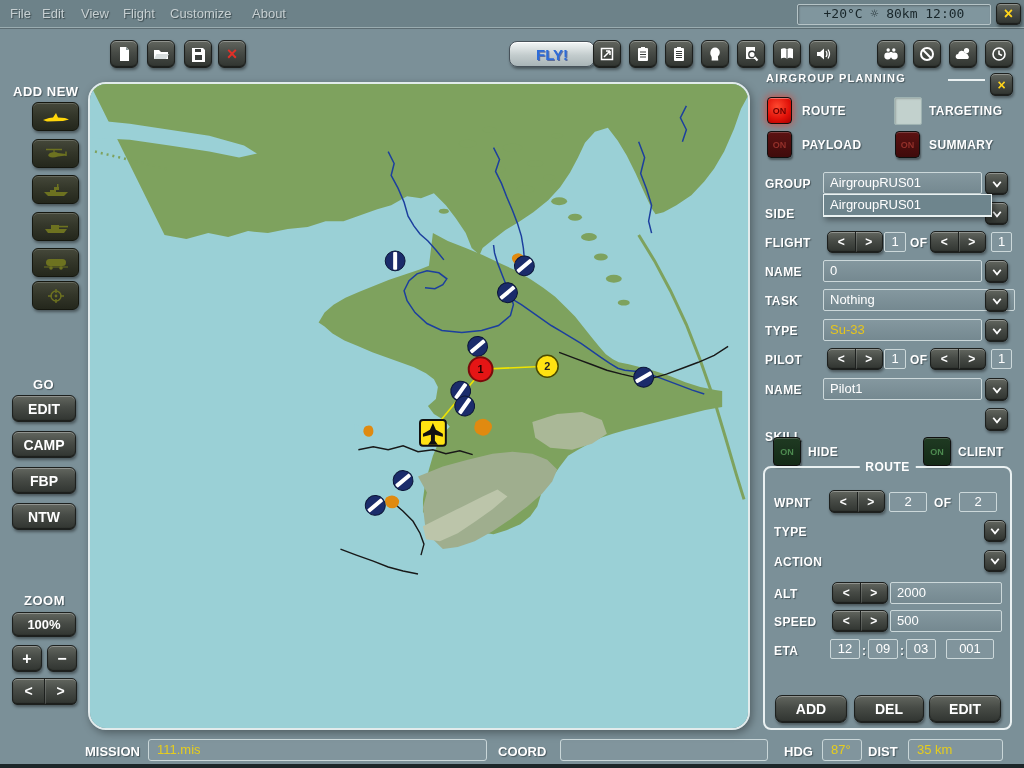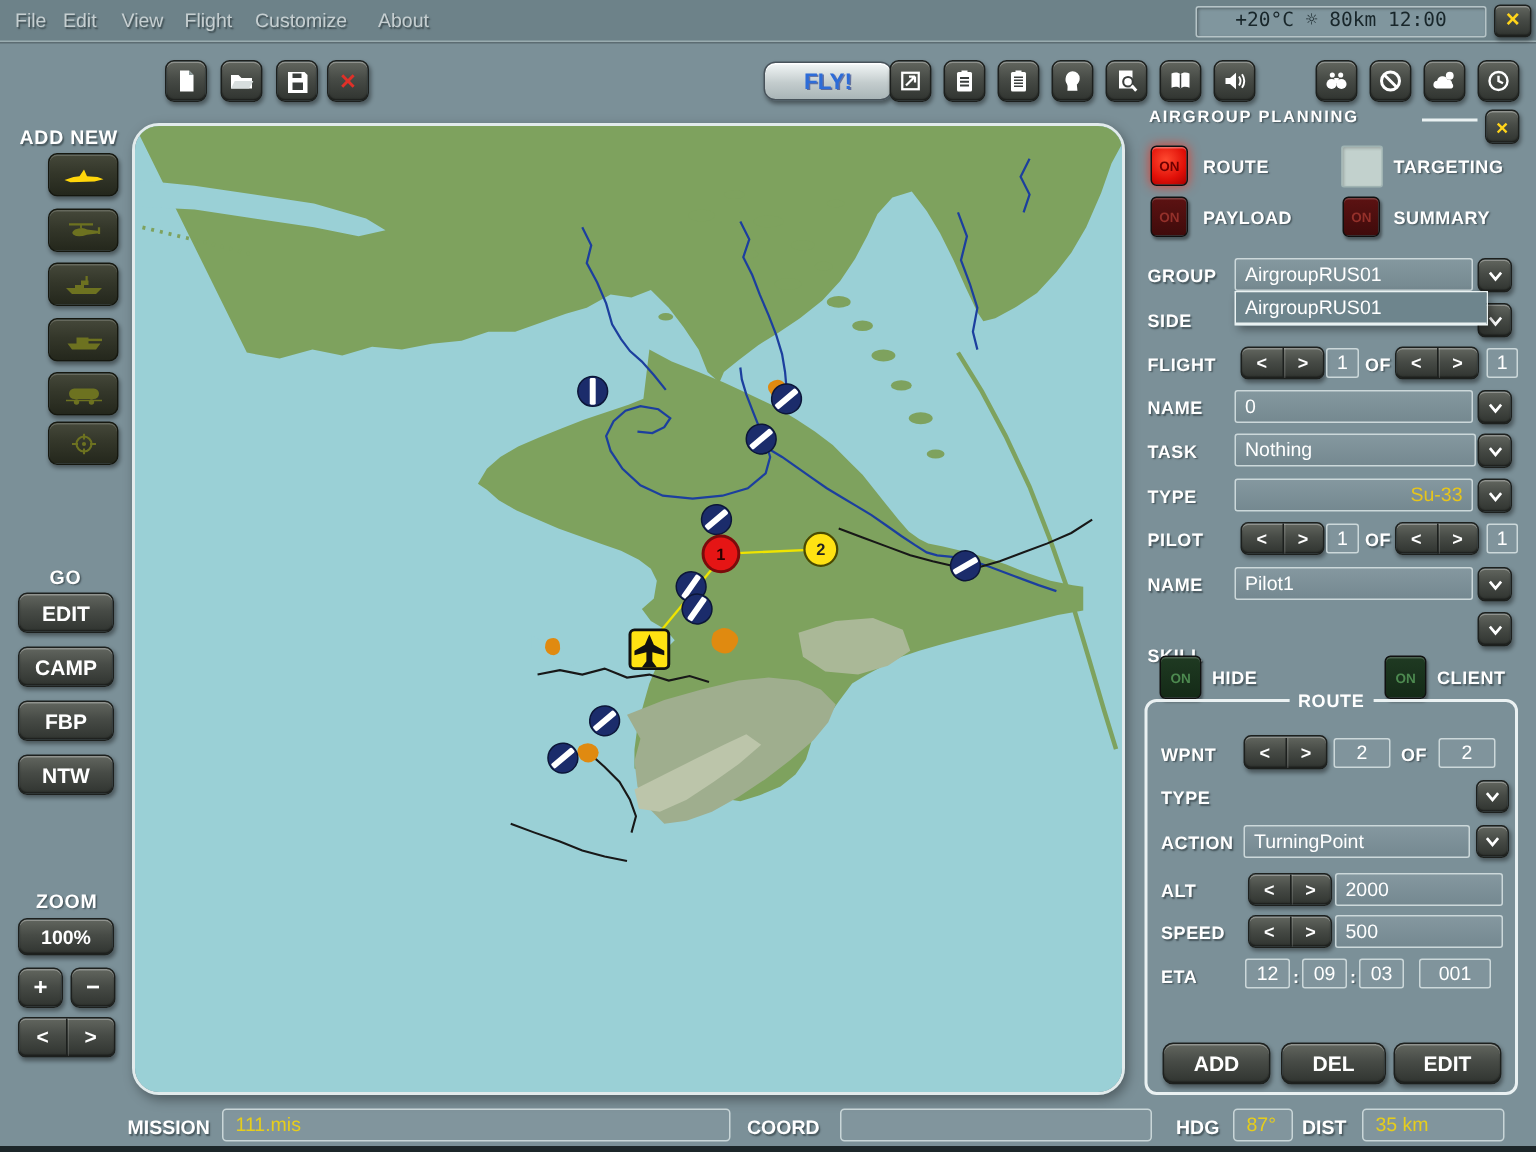--- a/index.html
+++ b/index.html
@@ -77,21 +77,21 @@
                 padding:0 6px;color:#fff;font-weight:bold;font-size:12px;letter-spacing:.5px;}
   .hline{position:absolute;height:2px;background:#eaf1f2;}
   .rbtn{position:absolute;height:28px;font-weight:bold;font-size:14px;border-radius:7px;}
   
   .slbl{position:absolute;top:744px;color:#fff;font-weight:bold;font-size:13px;
         text-shadow:1px 1px 1px rgba(20,30,34,.5);}
   .sfield{position:absolute;top:739px;height:22px;border:1px solid #c9d6d8;border-radius:3px;
           background:rgba(255,255,255,.05);color:#e6cd1c;font-size:13px;line-height:20px;
           padding:0 8px;box-sizing:border-box;}
   #bottomstrip{position:absolute;left:0;top:764px;width:1024px;height:4px;background:#1c2629;}
-  .yellow{color:#e6c51c !important;text-align:right;}
+  .yellow{color:#e6c51c !important;}
   svg{display:block;}
 </style>
 </head>
 <body>
 
 <div id="menubar">
   <span class="menu-item" style="left:10px">File</span>
   <span class="menu-item" style="left:42px">Edit</span>
   <span class="menu-item" style="left:81px">View</span>
   <span class="menu-item" style="left:123px">Flight</span>
@@ -430,21 +430,21 @@
 
   <div class="plbl" style="left:10px;top:203px">NAME</div>
   <div class="pfield" style="left:68px;top:198px;width:159px">0</div>
   <div class="btn chev" style="left:230px;top:198px">
     <svg width="14" height="12" viewBox="0 0 18 16">
         <path d="M4 5l5 6 5-6" stroke="#fff" stroke-width="2.4" fill="none"></path>
       </svg>
   </div>
 
   <div class="plbl" style="left:10px;top:232px">TASK</div>
-  <div class="pfield" style="left:68px;top:227px;width:161px">Nothing</div>
+  <div class="pfield" style="left:68px;top:227px;width:192px">Nothing</div>
   <div class="btn chev" style="left:230px;top:227px">
     <svg width="14" height="12" viewBox="0 0 18 16">
         <path d="M4 5l5 6 5-6" stroke="#fff" stroke-width="2.4" fill="none"></path>
       </svg>
   </div>
 
   <div class="plbl" style="left:10px;top:262px">TYPE</div>
   <div class="pfield yellow" style="left:68px;top:257px;width:159px">Su-33</div>
   <div class="btn chev" style="left:230px;top:257px">
     <svg width="14" height="12" viewBox="0 0 18 16">
@@ -498,21 +498,20 @@
     <div class="vbox" style="left:194px;top:24px;width:38px">2</div>
 
     <div class="plbl" style="left:9px;top:57px">TYPE</div>
     <div class="btn chev" style="left:219px;top:52px;width:22px;height:22px">
       <svg width="14" height="12" viewBox="0 0 18 16">
           <path d="M4 5l5 6 5-6" stroke="#fff" stroke-width="2.4" fill="none"></path>
         </svg>
     </div>
 
     <div class="plbl" style="left:9px;top:87px">ACTION</div>
-    <div class="pfield" style="left:64px;top:82px;width:151px">TurningPoint</div>
     <div class="btn chev" style="left:219px;top:82px;width:22px;height:22px">
       <svg width="14" height="12" viewBox="0 0 18 16">
           <path d="M4 5l5 6 5-6" stroke="#fff" stroke-width="2.4" fill="none"></path>
         </svg>
     </div>
 
     <div class="plbl" style="left:9px;top:119px">ALT</div>
     <div class="btn spin" style="left:67px;top:114px">
       <span>&lt;</span>
         <span>&gt;</span>

